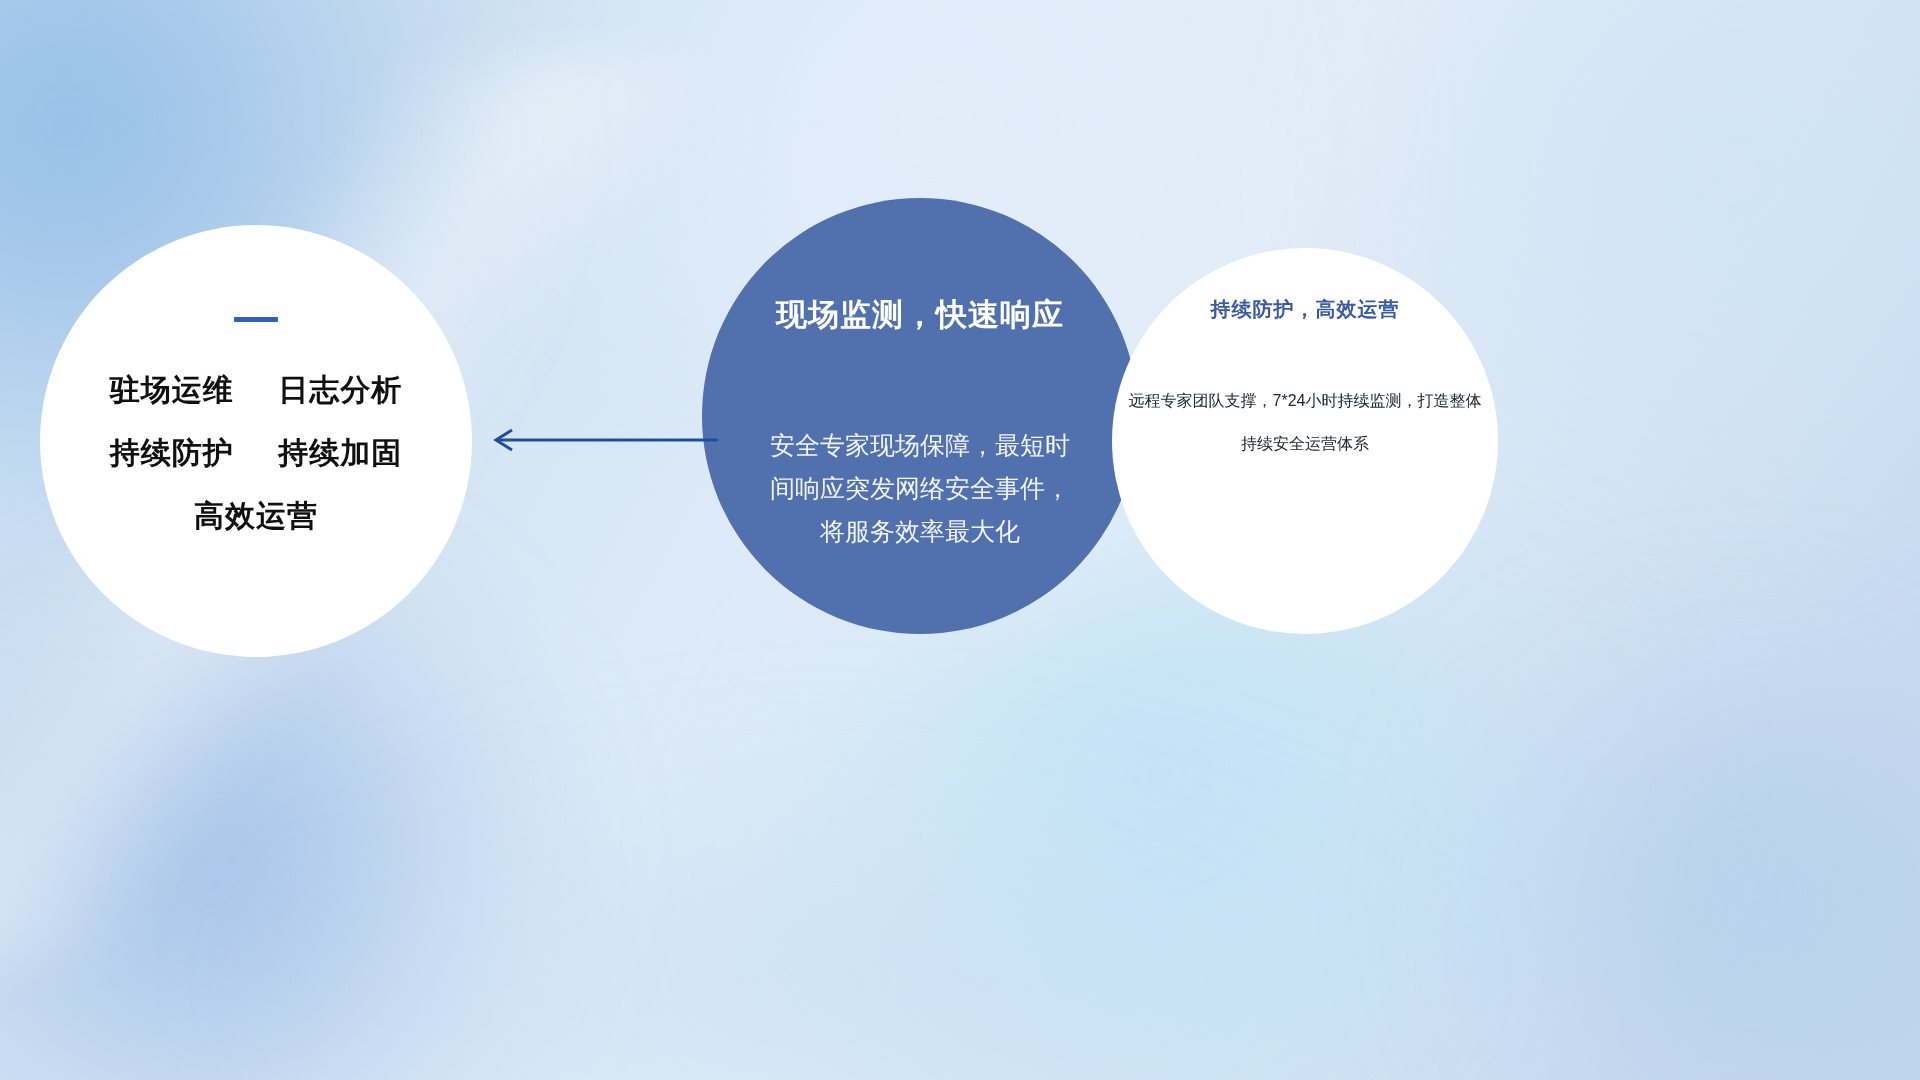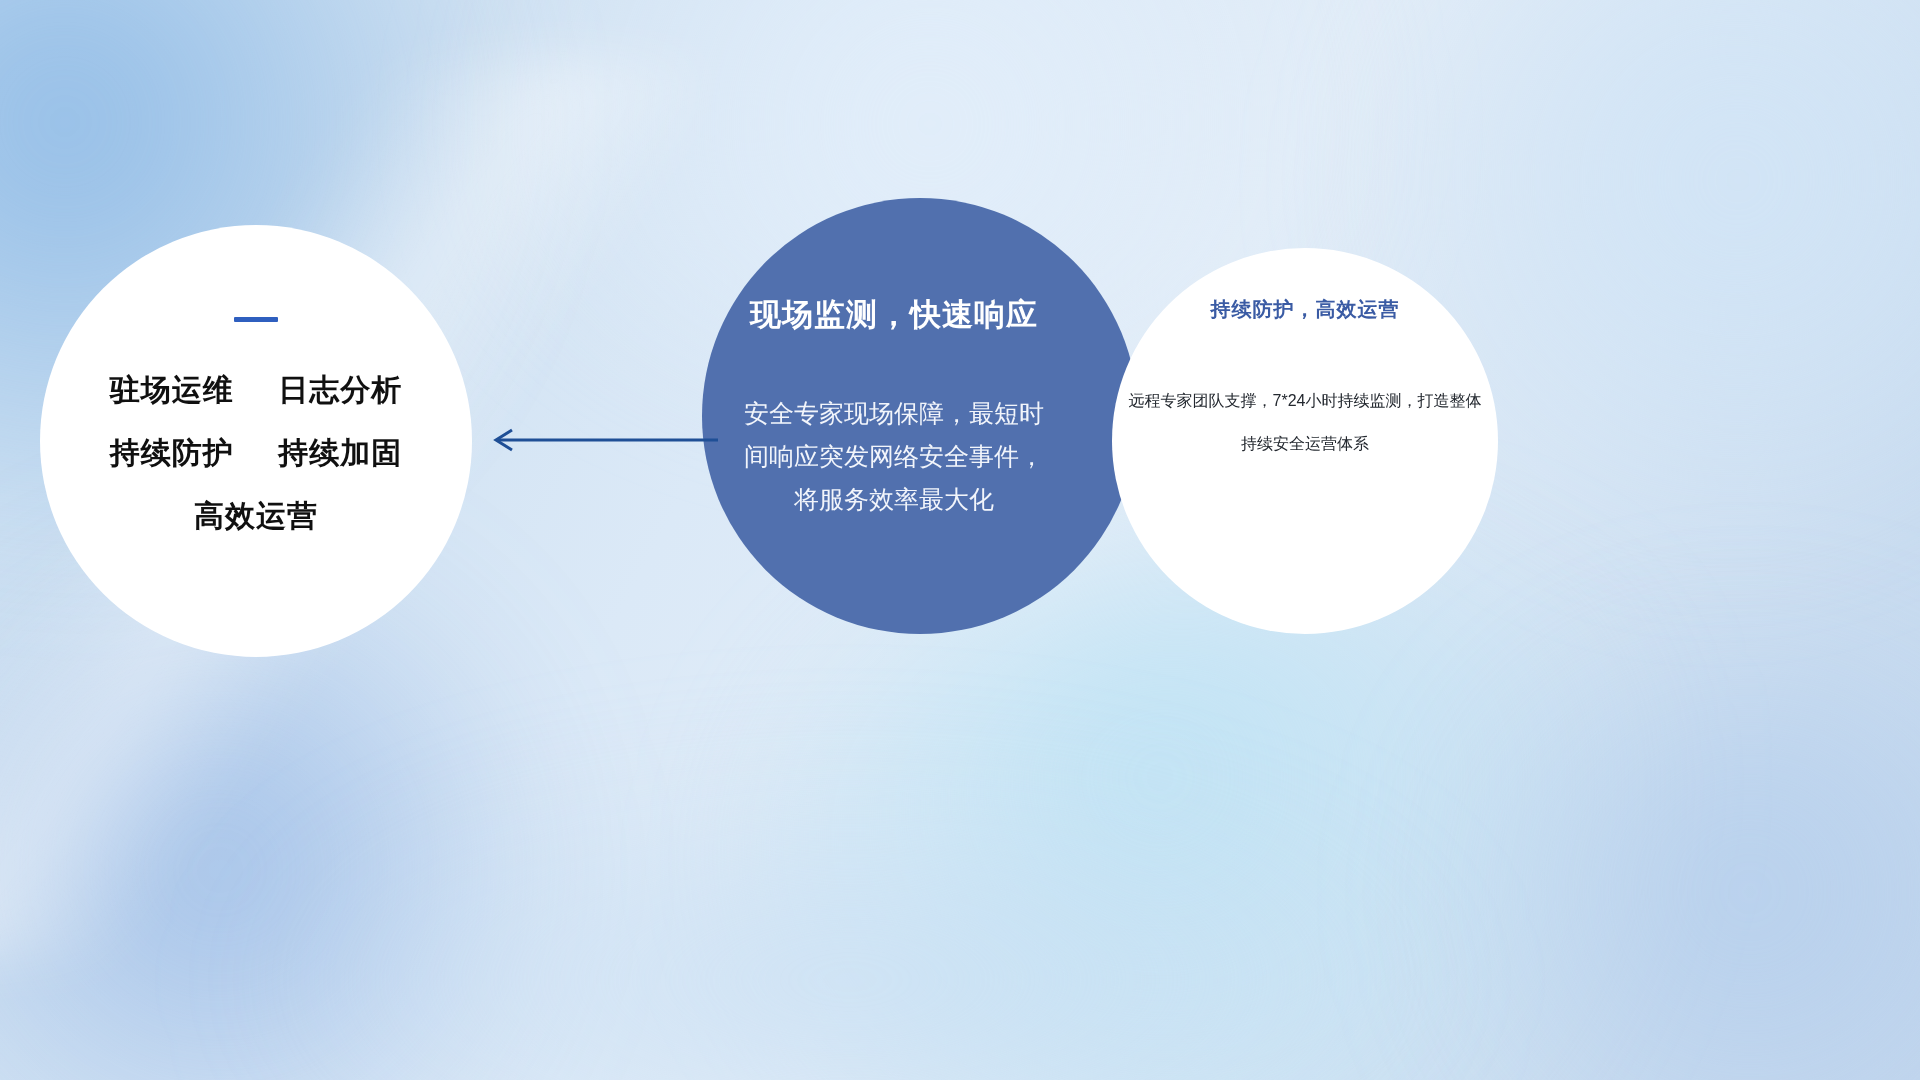--- a/index.html
+++ b/index.html
@@ -27,24 +27,24 @@
   #circle-right{left:1112px;top:248px;width:386px;height:386px;background:#ffffff;z-index:6;}
 
   
   #left-content{position:absolute;left:40px;top:225px;width:432px;height:432px;z-index:7;
     display:flex;flex-direction:column;align-items:center;justify-content:flex-start;padding-top:92px;box-sizing:border-box;}
   .divider{width:44px;height:5px;background:#2f5fbf;border-radius:1px;margin-bottom:48px;}
   .left-line{font-size:30px;font-weight:bold;color:#101010;letter-spacing:1px;margin-bottom:22px;white-space:nowrap;}
   .left-line .gap{display:inline-block;width:26px;}
 
   
-  #mid-content{position:absolute;left:676px;top:198px;width:436px;height:436px;z-index:8;
+  #mid-content{position:absolute;left:702px;top:198px;width:436px;height:436px;z-index:8;
     display:flex;flex-direction:column;align-items:center;padding-top:96px;box-sizing:border-box;}
   #mid-heading{font-size:31px;font-weight:bold;color:#ffffff;letter-spacing:1px;white-space:nowrap;}
-  #mid-body{margin-top:56px;width:300px;text-align:center;font-size:25px;line-height:43px;color:#f2f5fb;}
+  #mid-body{margin-top:88px;width:300px;text-align:center;font-size:25px;line-height:43px;color:#f2f5fb;}
 
   
   #right-content{position:absolute;left:1112px;top:248px;width:386px;height:386px;z-index:9;
     display:flex;flex-direction:column;align-items:center;padding-top:48px;box-sizing:border-box;}
   #right-heading{font-size:20px;font-weight:bold;color:#3a5ba4;letter-spacing:1px;white-space:nowrap;}
   #right-body{margin-top:56px;width:368px;text-align:center;font-size:16px;line-height:43px;color:#23282f;}
 
   
   #arrow{position:absolute;left:480px;top:424px;width:240px;height:32px;z-index:7;}
 </style>

